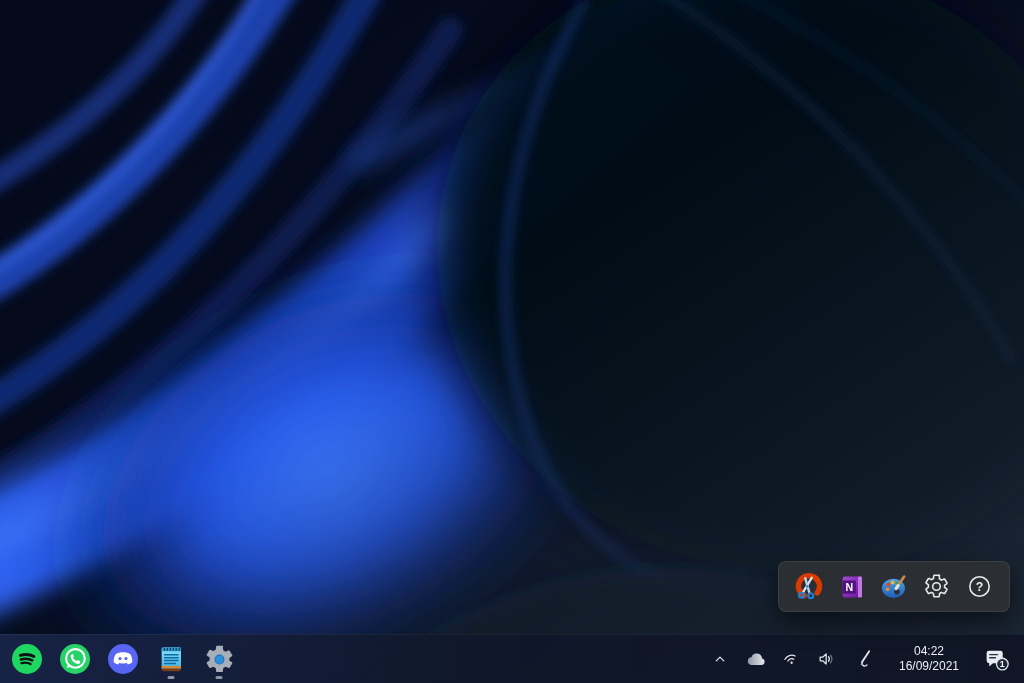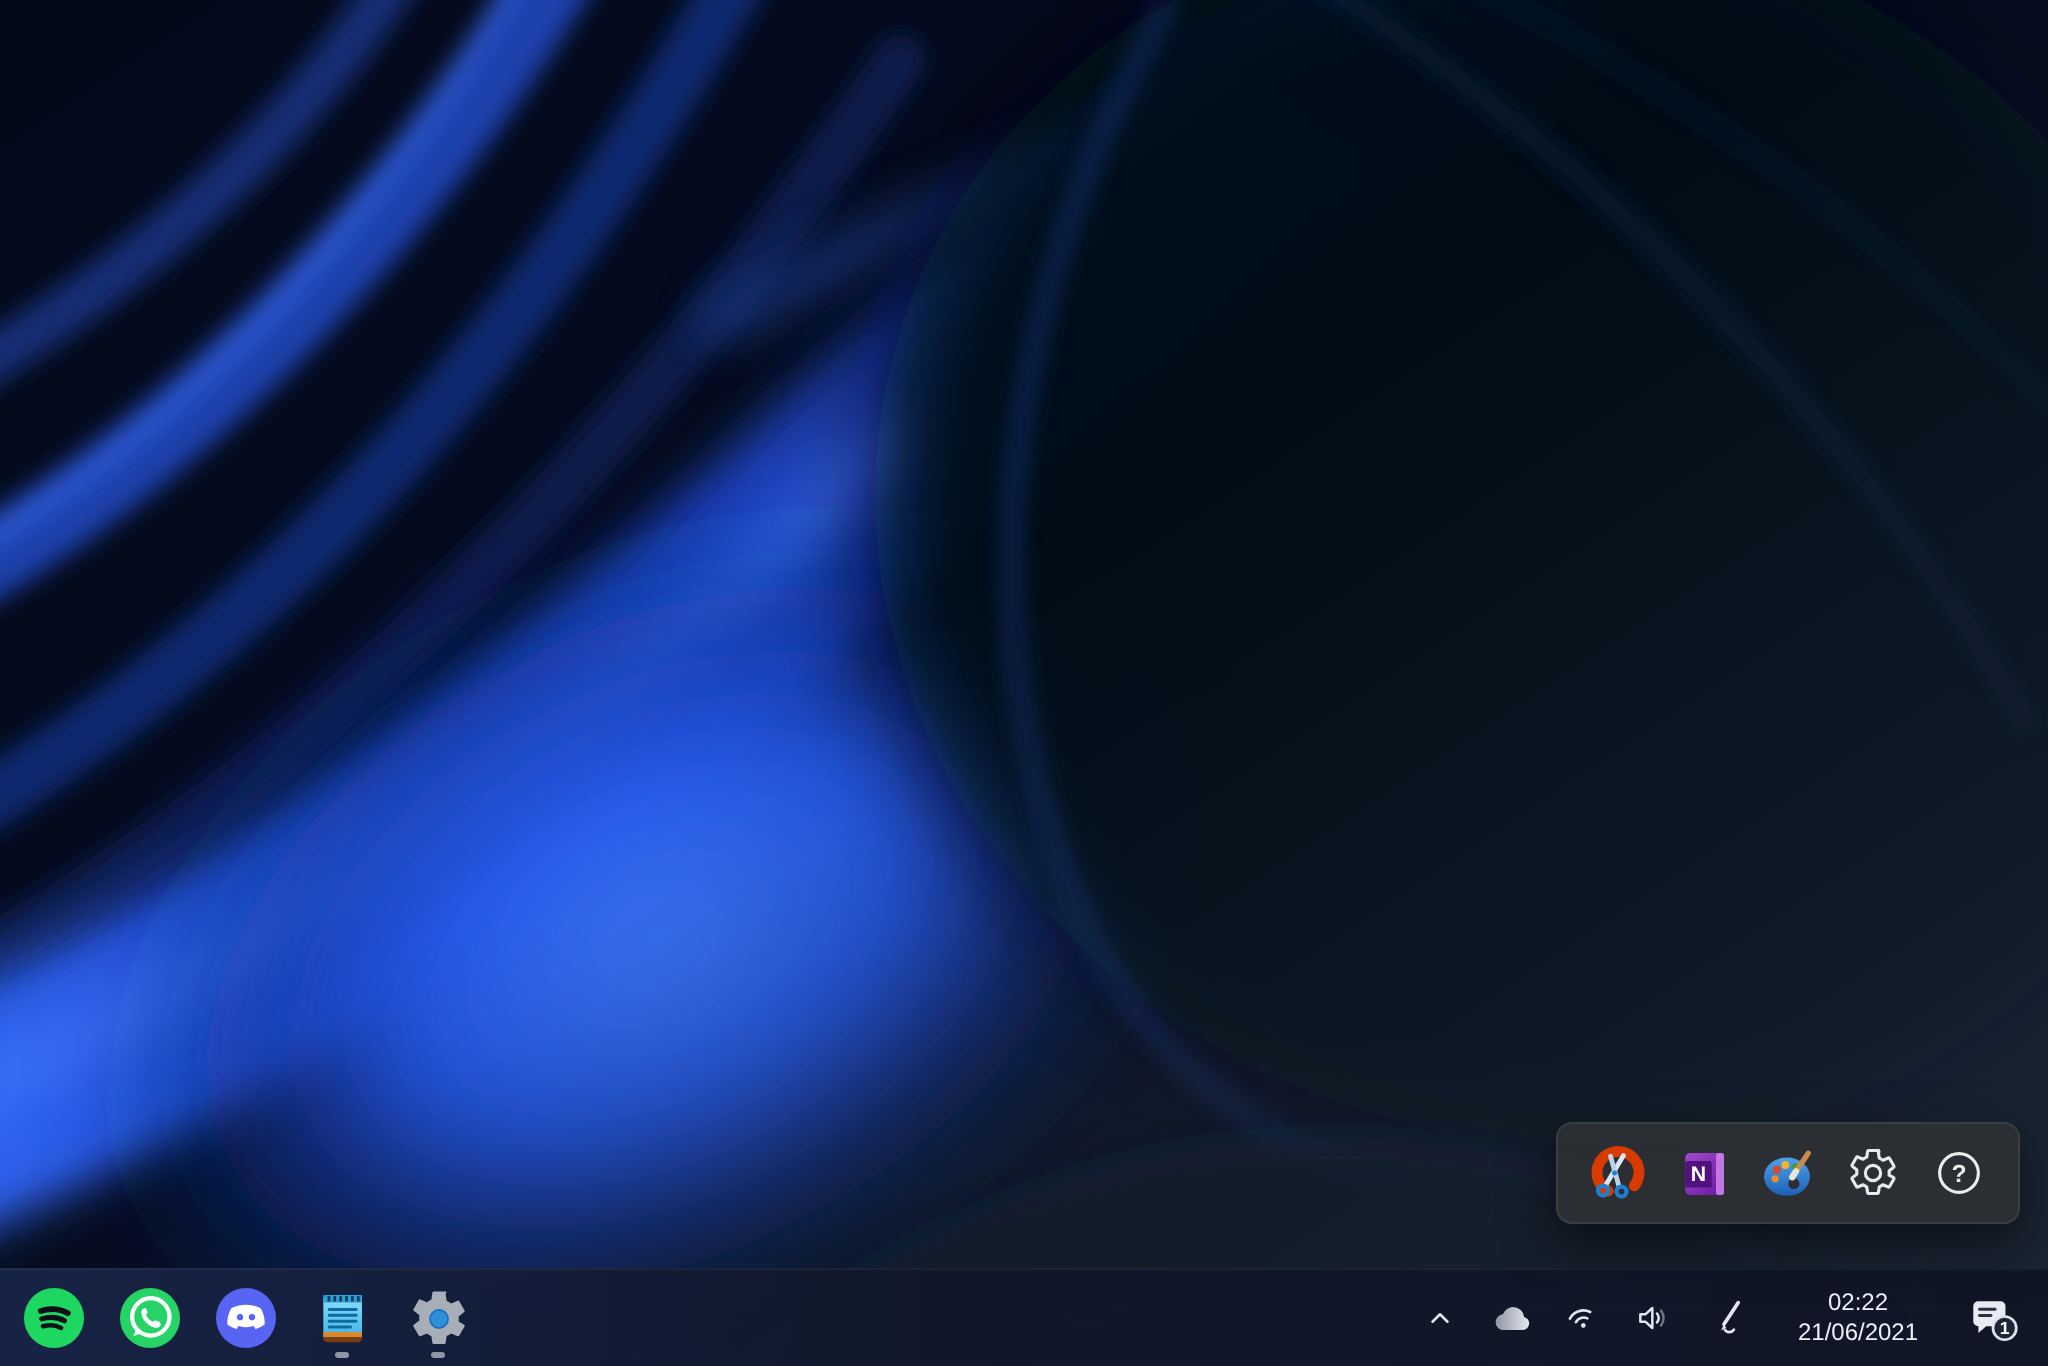--- a/index.html
+++ b/index.html
@@ -269,22 +269,22 @@
 
       <button class="tray-btn w40" title="Windows Ink Workspace">
         <svg width="22" height="22" viewBox="0 0 24 24" aria-hidden="true">
           <path d="M17.6,3.6 C14.8,8 12,12.2 9.8,15.4" fill="none" stroke="#e2e6ee" stroke-width="2" stroke-linecap="round"></path>
           <path d="M9.8,15.4 l-1.6,3.4 2.9-1.4 z" fill="#e2e6ee"></path>
           <path d="M10.4,18.6 c1.4,1.6 3.6,1.5 4.8,-.2" fill="none" stroke="#e2e6ee" stroke-width="1.5" stroke-linecap="round"></path>
         </svg>
       </button>
 
       <button class="tray-btn clock">
-        <div>02:22</div>
-        <div>21/06/2021</div>
+        <div>04:22</div>
+        <div>16/09/2021</div>
       </button>
 
       <button class="tray-btn w44" title="Notification Center">
         <svg width="27" height="25" viewBox="0 0 26 24" aria-hidden="true">
           <rect x="3.5" y="3.5" width="15.5" height="12" rx="2.4" fill="#e8ebf1"></rect>
           <line x1="6.5" y1="7.3" x2="14" y2="7.3" stroke="#2a3142" stroke-width="1.4" stroke-linecap="round"></line>
           <line x1="6.5" y1="10.3" x2="12" y2="10.3" stroke="#2a3142" stroke-width="1.4" stroke-linecap="round"></line>
           <path d="M6,15.4 v3.4 l3.8,-3.4 z" fill="#e8ebf1"></path>
           <circle cx="18.6" cy="16.4" r="5.6" fill="#1c2539" stroke="#dfe3ea" stroke-width="1.3"></circle>
           <text x="18.6" y="19.3" text-anchor="middle" font-family="Liberation Sans, sans-serif" font-size="8.5" font-weight="bold" fill="#ffffff">1</text>

